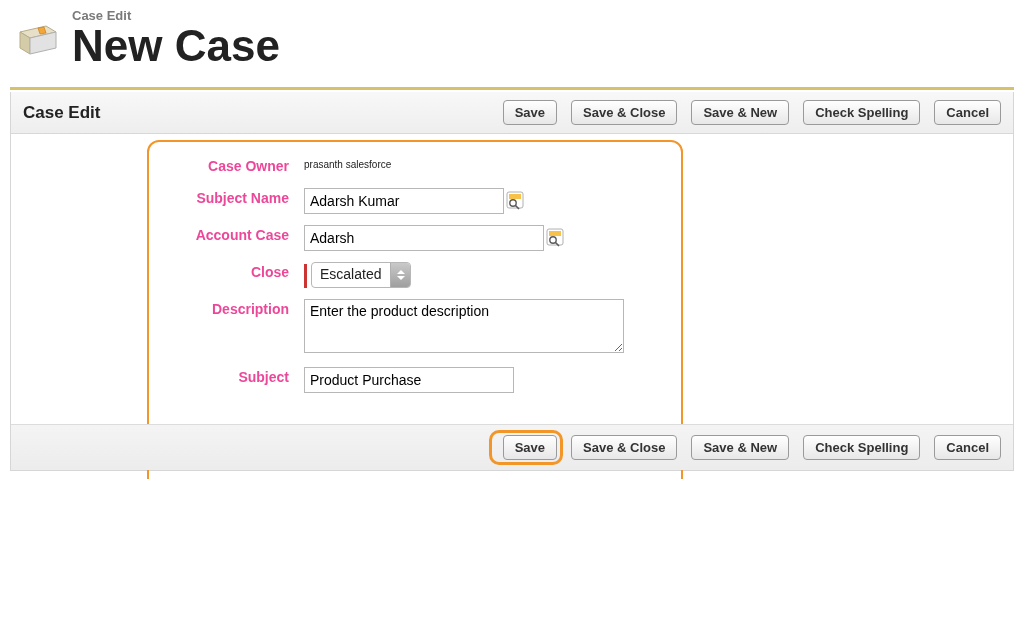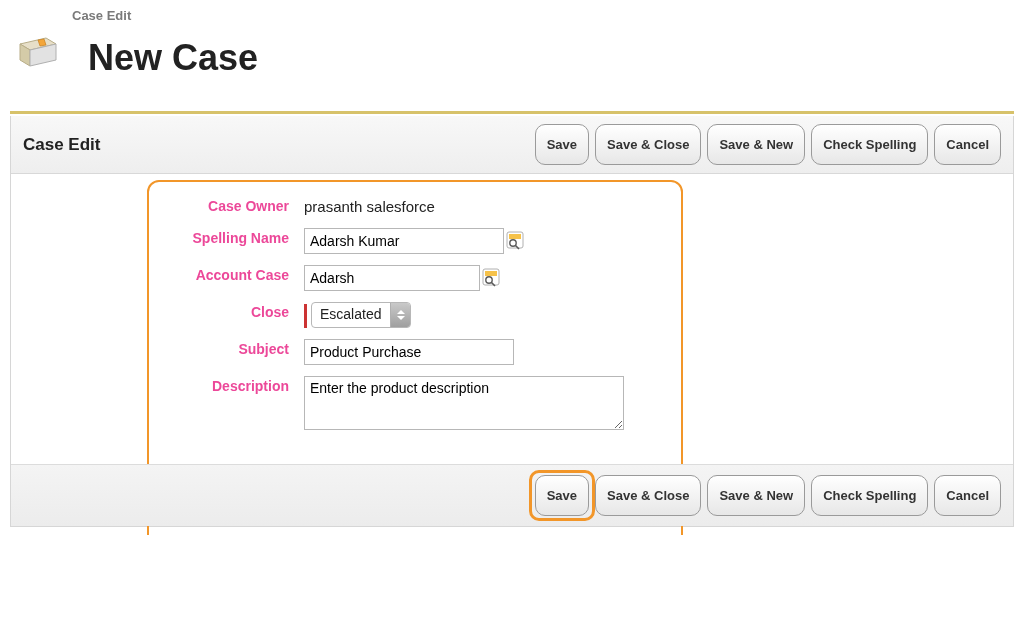--- a/index.html
+++ b/index.html
@@ -8,43 +8,44 @@
     padding: 8px 10px;
     font-family: Arial, Helvetica, sans-serif;
     font-size: 13px;
     color: #222;
     background: #fff;
     width: 1024px;
   }
   .page-header { display: flex; align-items: center; gap: 12px; margin: 0 0 16px 6px; }
   .header-icon svg { display:block; }
   .header-text .eyebrow { color: #7a7a7a; font-size: 13px; font-weight: bold; margin-bottom: -2px; }
-  .header-text h1 { margin: 16px; font-size: 36px; font-weight: 600; color: #222; }
+  .header-text h1 { margin: 0; font-size: 44px; font-weight: 600; color: #222; }
   .top-rule { border-top: 3px solid #d7c26a; margin-bottom: 2px; }
   .panel { border: 1px solid #d6d6d6; border-top: none; }
   .panel-header {
     display: flex;
     align-items: center;
     justify-content: space-between;
     background: linear-gradient(#f8f8f8, #eeeeee);
     border-bottom: 1px solid #d8d8d8;
     padding: 8px 12px;
   }
   .panel-title { font-size: 17px; font-weight: bold; }
   .btn-bar { display: flex; gap: 6px; }
   .btn {
     font-family: inherit;
     font-size: 13px;
     font-weight: bold;
     color: #333;
     background: linear-gradient(#ffffff, #e7e7e7);
     border: 1px solid #9a9a9a;
-    border-radius: 10px;
-    padding: 12px 11px;
+    border-radius: 4px;
+    padding: 4px 11px;
     cursor: pointer;
+    margin-left: 8px;
   }
   .form-area { position: relative; padding: 12px 10px 22px 10px; }
   .highlight-box {
     position: absolute;
     border: 2px solid #f29629;
     border-radius: 12px;
     pointer-events: none;
   }
   .highlight-main { top: 6px; left: 136px; width: 536px; height: 370px; }
   .highlight-save { border-radius: 10px; }
@@ -53,21 +54,21 @@
     text-align: right;
     vertical-align: top;
     font-weight: bold;
     color: #ec4899;
     font-size: 14px;
     padding: 4px 14px 4px 0;
     width: 282px;
     white-space: nowrap;
   }
   td.value-cell { vertical-align: top; padding-top: 2px; }
-  .static-text { font-size: 15px; padding-top: 2px; display:inline-block; }
+  .static-text { font-size: 10px; padding-top: 2px; display:inline-block; }
   input.text-input, textarea.text-area {
     font-family: inherit;
     font-size: 14px;
     padding: 3px 5px;
     border: 1px solid #b7b7b7;
     border-radius: 0;
     background: #fff;
   }
   input.text-input { height: 26px; }
   .lookup-wrap { display: inline-flex; align-items: center; gap: 0; }
@@ -160,40 +161,40 @@
 
     <table class="form-table">
       <tbody>
           <tr>
         <td class="label-cell">Case Owner</td>
         <td class="value-cell">
           <span class="static-text">prasanth salesforce</span>
         </td>
       </tr>
       <tr>
-        <td class="label-cell">Spelling Name</td>
+        <td class="label-cell">Subject Name</td>
         <td class="value-cell">
           <div class="lookup-wrap">
             <input class="text-input" style="width: 200px;" value="Adarsh Kumar">
             <span>
               <svg width="22" height="22" viewBox="0 0 22 22">
                 <rect x="3" y="3" width="16" height="16" rx="2" fill="#fff" stroke="#b0b0b0"></rect>
                 <rect x="5" y="5" width="12" height="5" fill="#f6c24a"></rect>
                 <circle cx="9" cy="14" r="3.2" fill="none" stroke="#5a5a5a" stroke-width="1.4"></circle>
                 <line x1="11.5" y1="16.5" x2="15" y2="20" stroke="#5a5a5a" stroke-width="1.6"></line>
               </svg>
             </span>
           </div>
         </td>
       </tr>
       <tr>
         <td class="label-cell">Account Case</td>
         <td class="value-cell">
           <div class="lookup-wrap">
-            <input class="text-input" style="width: 176px;" value="Adarsh">
+            <input class="text-input" style="width: 240px;" value="Adarsh">
             <span>
               <svg width="22" height="22" viewBox="0 0 22 22">
                 <rect x="3" y="3" width="16" height="16" rx="2" fill="#fff" stroke="#b0b0b0"></rect>
                 <rect x="5" y="5" width="12" height="5" fill="#f6c24a"></rect>
                 <circle cx="9" cy="14" r="3.2" fill="none" stroke="#5a5a5a" stroke-width="1.4"></circle>
                 <line x1="11.5" y1="16.5" x2="15" y2="20" stroke="#5a5a5a" stroke-width="1.6"></line>
               </svg>
             </span>
           </div>
         </td>
@@ -204,29 +205,29 @@
           <span class="req-bar"></span><div class="select-wrap">
             <span class="sel-text">Escalated</span>
             <span class="sel-btn">
                   <span class="tri-up"></span>
                   <span class="tri-down"></span>
                 </span>
           </div>
         </td>
       </tr>
       <tr>
+        <td class="label-cell">Description</td>
+        <td class="value-cell">
+          <textarea class="text-area" style="">Enter the product description</textarea>
+        </td>
+      </tr>
+      <tr>
         <td class="label-cell">Subject</td>
         <td class="value-cell">
           <input class="text-input" style="width: 210px;" value="Product Purchase">
-        </td>
-      </tr>
-      <tr>
-        <td class="label-cell">Description</td>
-        <td class="value-cell">
-          <textarea class="text-area" style="">Enter the product description</textarea>
         </td>
       </tr>
     </tbody>
       </table>
   </div>
 
   <div class="footer-bar">
     <div class="btn-bar">
       <span style="position:relative; display:inline-block;">
         <span class="highlight-save" style="top:-5px; left:-6px; right:-6px; bottom:-5px;"></span>

